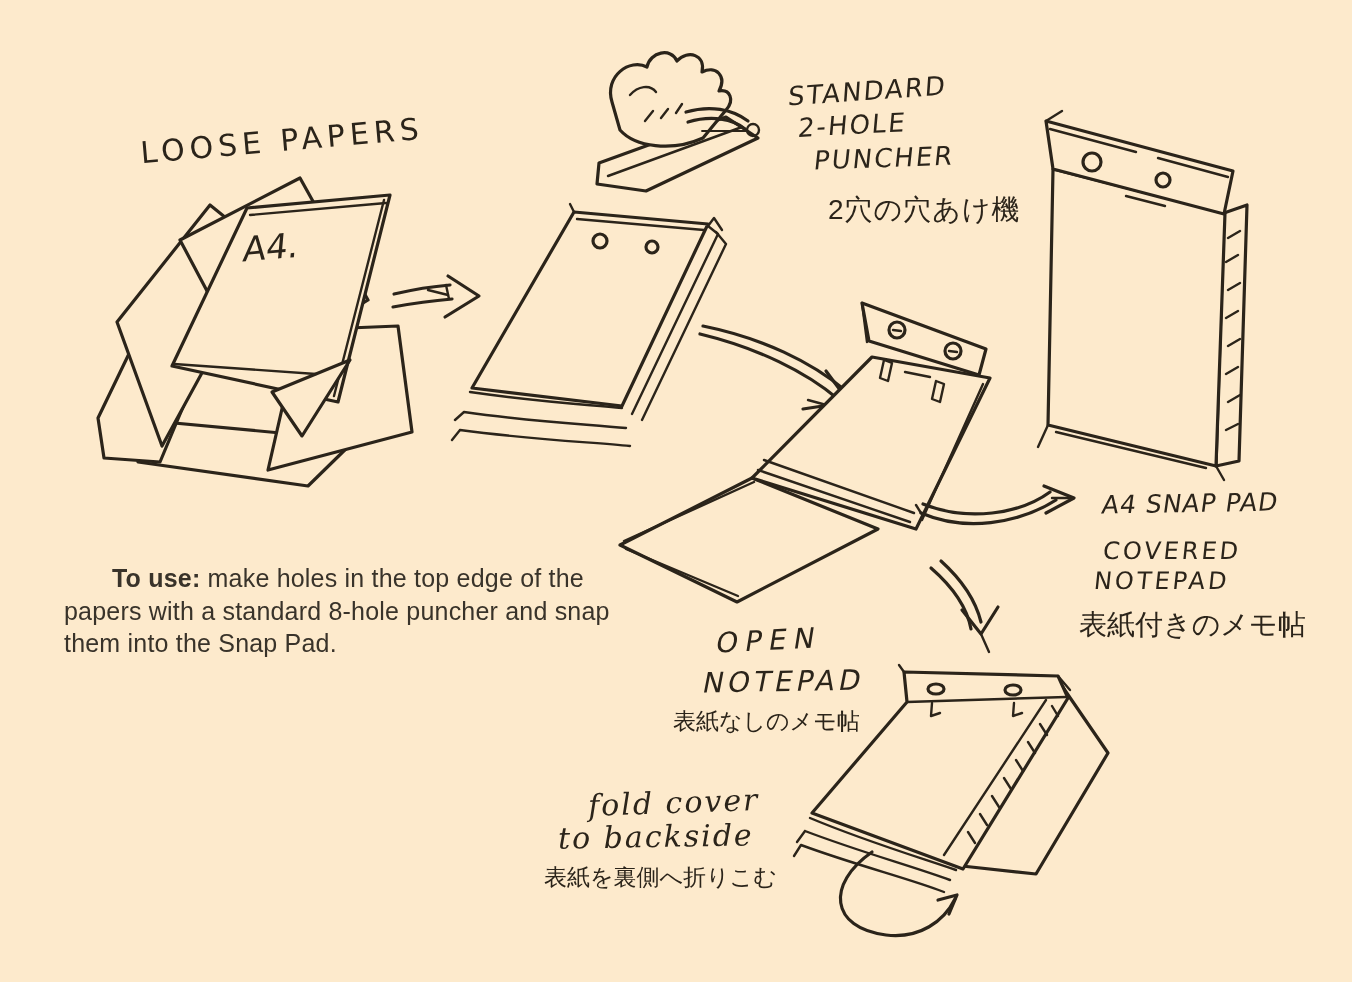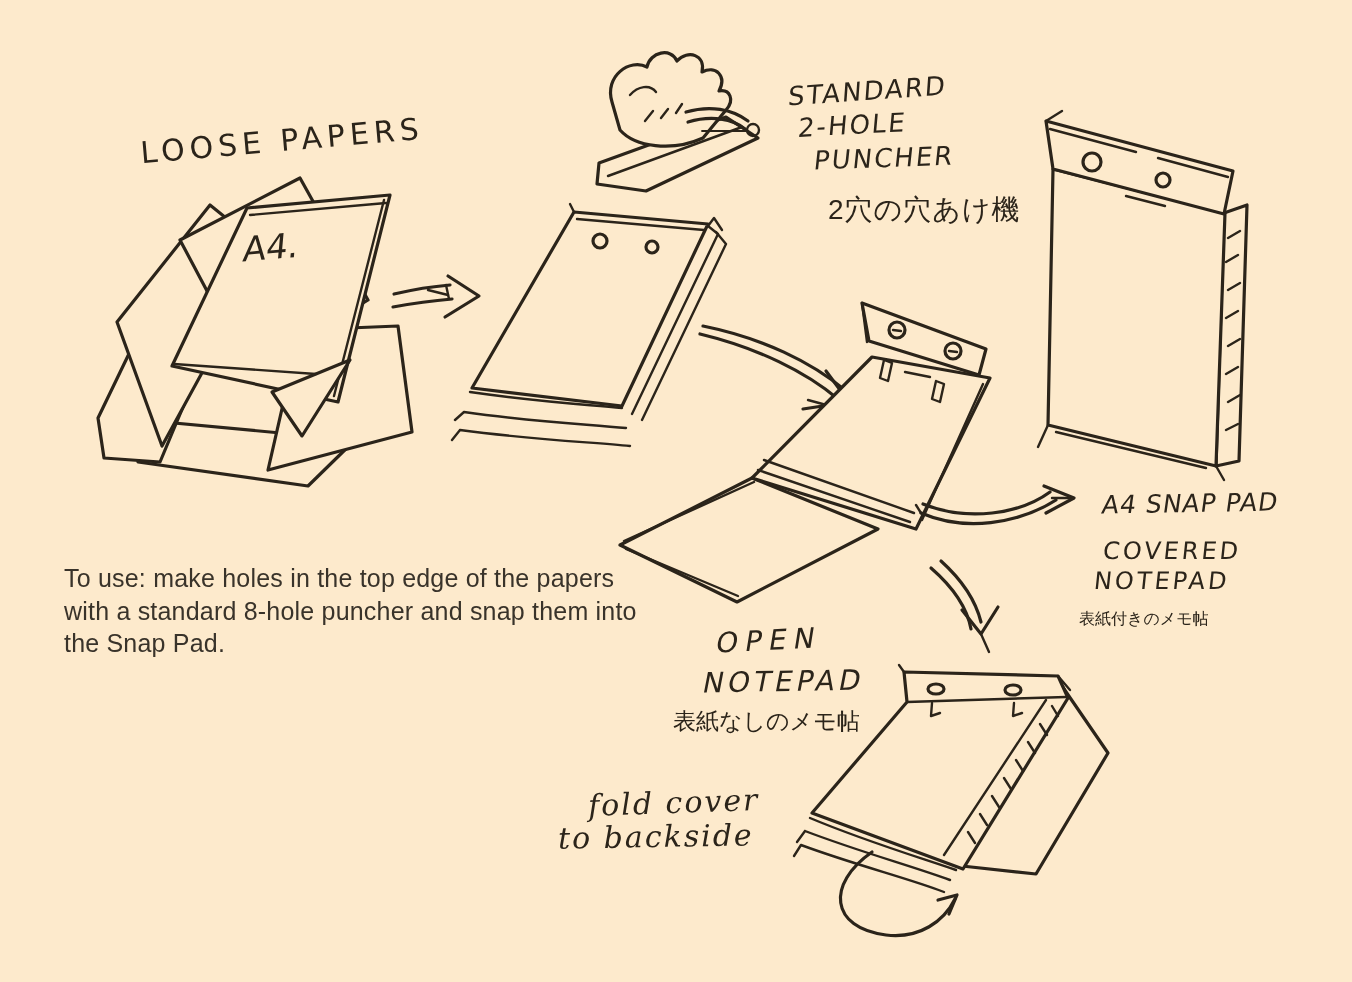--- a/index.html
+++ b/index.html
@@ -19,21 +19,21 @@
   .lbl{position:absolute;color:#2b241a;white-space:nowrap;line-height:1;}
   .hw{font-family:"DejaVu Sans",sans-serif;}
   .hw-script{font-family:"DejaVu Serif",serif;font-style:italic;}
   .jp{font-family:"Liberation Sans","DejaVu Sans",sans-serif;}
   .instructions{
     position:absolute;left:64px;top:562px;width:588px;color:#39332a;
   }
   .instructions p{margin:0;}
   .instructions .en{font-size:25px;line-height:1.3;letter-spacing:0.2px;}
   .instructions .pjp{font-size:23px;line-height:1.42;margin-top:12px;}
-  .b{font-weight:normal;}
+  .b{font-weight:bold;margin-left:48px;}
 </style>
 </head>
 <body>
 
 <div class="stage">
 
   <svg class="art" viewBox="0 0 1352 982" aria-hidden="true">
 
     <g>
       <path class="fill" d="M142,420 L355,440 L308,486 L138,462 Z"></path>
@@ -166,26 +166,27 @@
   <div class="lbl hw" style="left:243px;top:230px;font-size:34px;transform:rotate(-5deg) skewX(-10deg);">A4.</div>
 
   <div class="lbl hw" style="left:788px;top:78px;font-size:26px;letter-spacing:2px;transform:rotate(-4deg) skewX(-8deg);">STANDARD</div>
   <div class="lbl hw" style="left:798px;top:112px;font-size:26px;letter-spacing:2px;transform:rotate(-3deg) skewX(-8deg);">2-HOLE</div>
   <div class="lbl hw" style="left:814px;top:145px;font-size:26px;letter-spacing:2px;transform:rotate(-2deg) skewX(-8deg);">PUNCHER</div>
   <div class="lbl jp" style="left:828px;top:196px;font-size:28px;letter-spacing:1px;">2穴の穴あけ機</div>
 
   <div class="lbl hw" style="left:1102px;top:491px;font-size:25px;letter-spacing:1px;transform:rotate(-1deg) skewX(-9deg);">A4 SNAP PAD</div>
   <div class="lbl hw" style="left:1103px;top:539px;font-size:24px;letter-spacing:3px;transform:skewX(-6deg);">COVERED</div>
   <div class="lbl hw" style="left:1094px;top:569px;font-size:24px;letter-spacing:3px;transform:skewX(-6deg);">NOTEPAD</div>
-  <div class="lbl jp" style="left:1079px;top:611px;font-size:16px;font-family:Liberation Serif, serif;">表紙付きのメモ帖</div>
+  <div class="lbl jp" style="left:1079px;top:611px;font-size:28px;font-family:Liberation Serif, serif;">表紙付きのメモ帖</div>
 
   <div class="lbl hw" style="left:716px;top:627px;font-size:28px;letter-spacing:7px;transform:rotate(-3deg) skewX(-12deg);">OPEN</div>
   <div class="lbl hw" style="left:703px;top:668px;font-size:28px;letter-spacing:4px;transform:rotate(-1deg) skewX(-12deg);">NOTEPAD</div>
   <div class="lbl jp" style="left:673px;top:710px;font-size:23px;">表紙なしのメモ帖</div>
 
   <div class="lbl hw-script" style="left:588px;top:788px;font-size:30px;letter-spacing:2px;transform:rotate(-2deg);">fold cover</div>
   <div class="lbl hw-script" style="left:558px;top:822px;font-size:30px;letter-spacing:2px;transform:rotate(-1deg);">to backside</div>
+  <div class="lbl jp" style="left:544px;top:866px;font-size:23px;">表紙を裏側へ折りこむ</div>
 
   <div class="instructions">
     <p class="en"><span class="b">To use:</span><span> make holes in the top edge of the papers with a standard 8-hole puncher and snap them into the Snap Pad.</span></p>
   </div>
 
 </div>
 
 </body></html>

